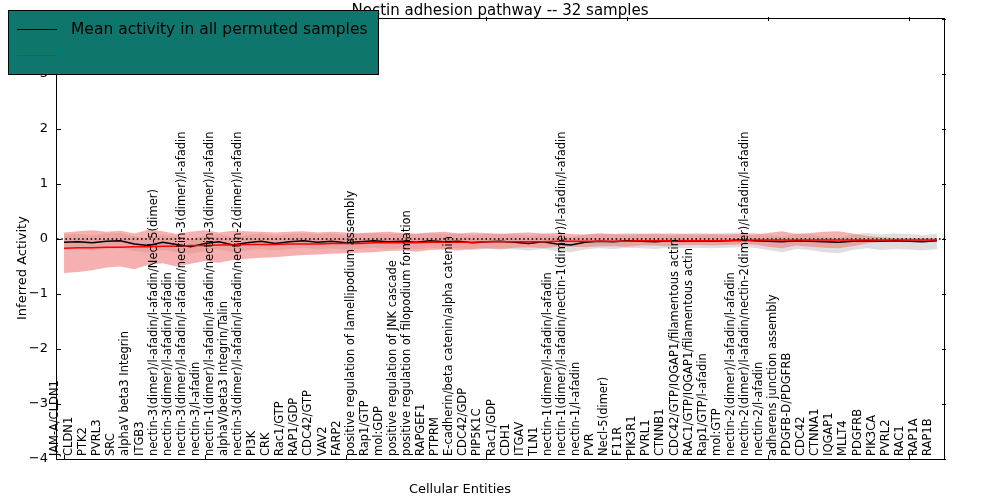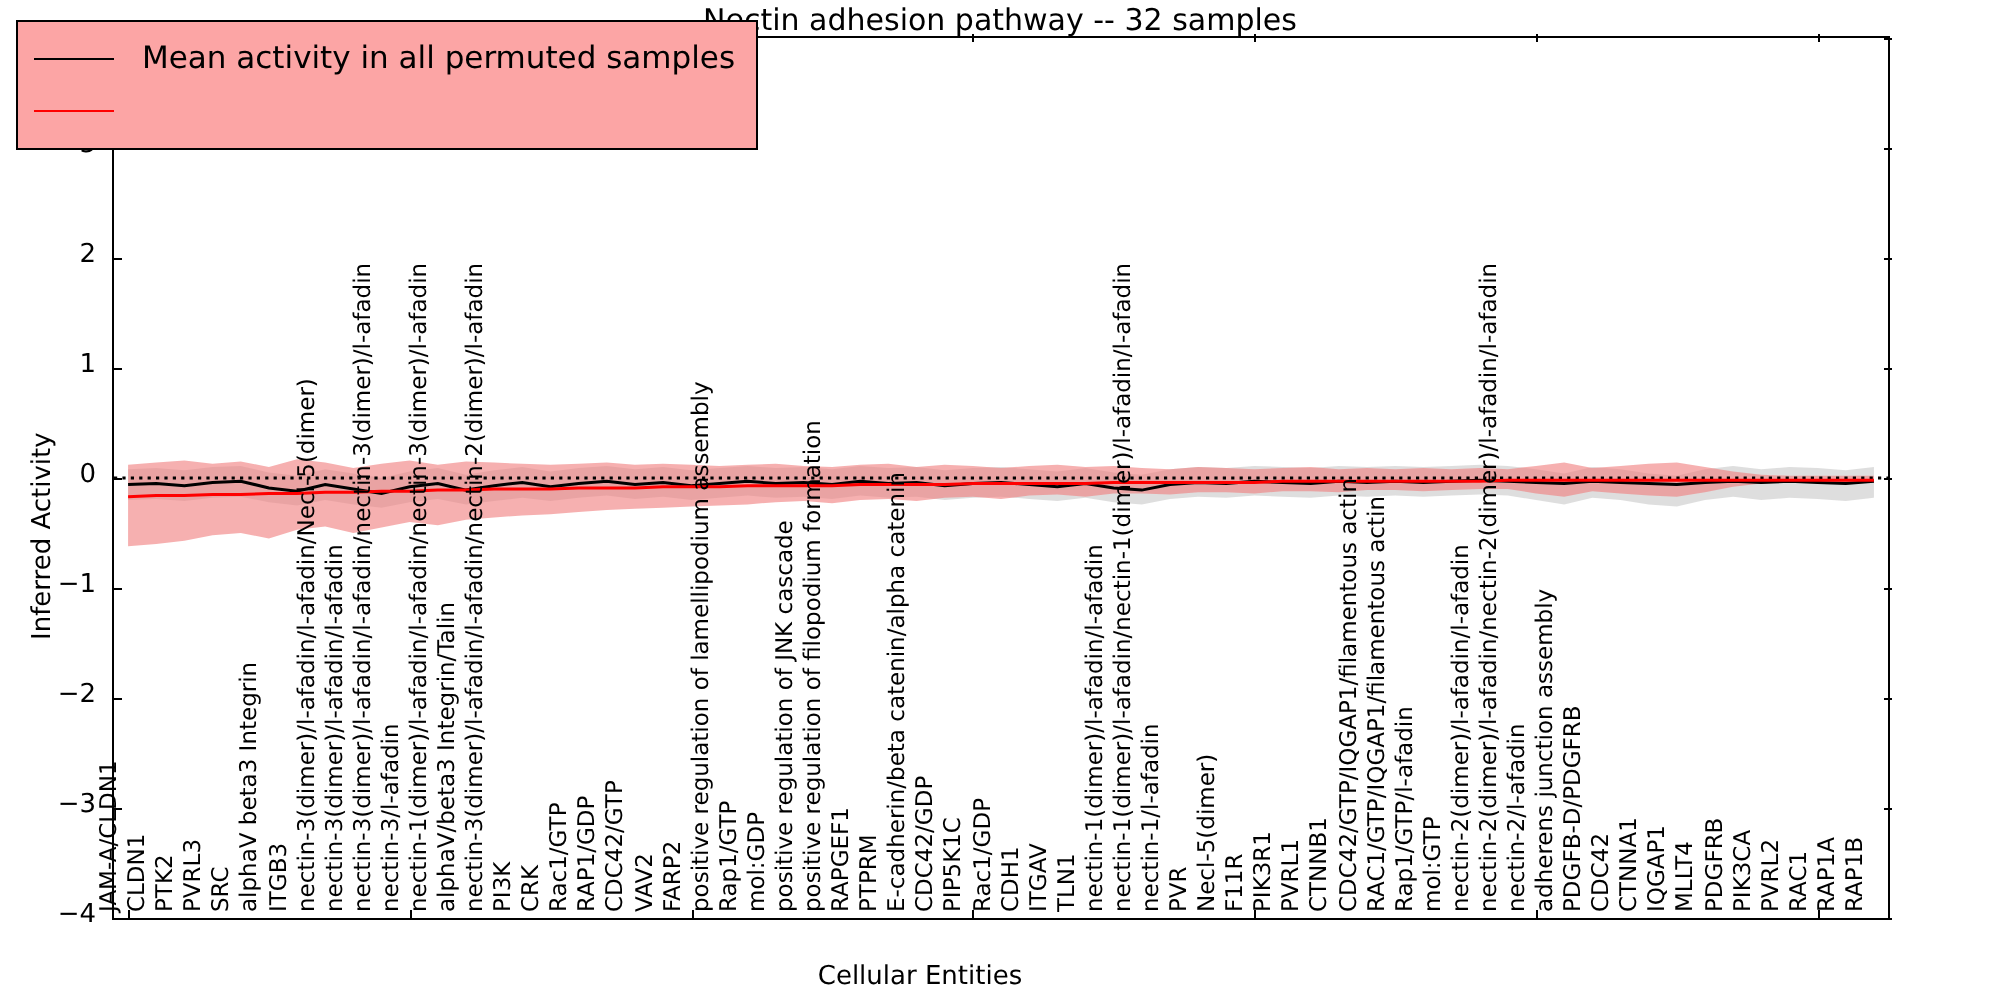--- a/index.html
+++ b/index.html
@@ -33,21 +33,21 @@
   
   .xcat{position:absolute;bottom:3px;font-size:11.5px;line-height:11px;
         white-space:nowrap;transform:rotate(-90deg);transform-origin:left bottom;
         color:#000;}
 
   
   #plot{position:absolute;left:0;top:0;width:100%;height:100%;overflow:hidden;}
   #plot svg{display:block;width:100%;height:100%;}
 
   
-  #legend{position:absolute;left:8px;top:10px;background:#fca5a5;
+  #legend{position:absolute;left:8px;top:10px;background:#0f766e;
           border:1px solid #000;padding:5px 10px 6px 8px;z-index:40;}
   .lrow{display:flex;align-items:center;height:26px;}
   .lline{width:40px;height:0;border-top:1.6px solid #000;margin-right:14px;}
   .lline.red{border-top-color:#ff0000;}
   .ltext{font-size:15.5px;white-space:nowrap;}
 </style>
 </head>
 <body>
 
 <div id="fig">

